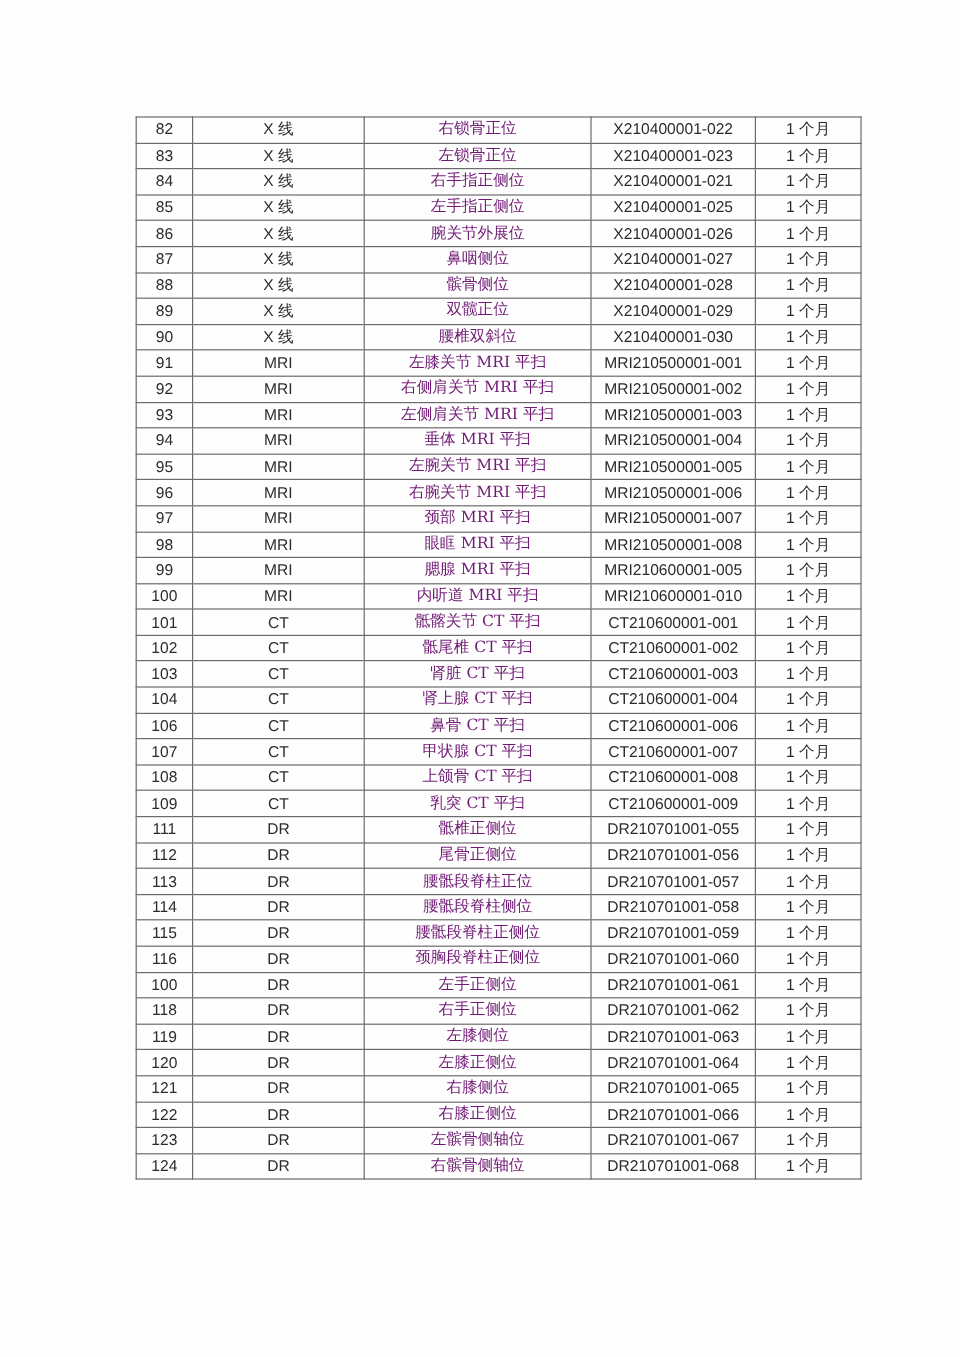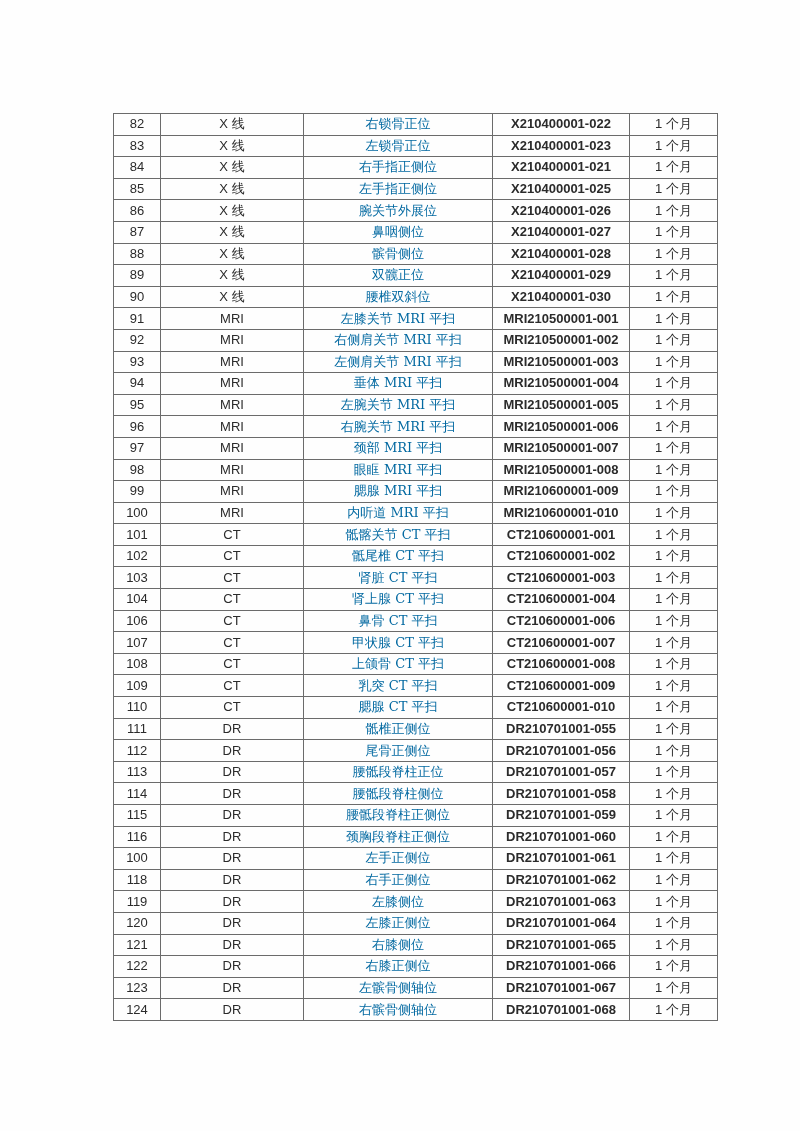--- a/index.html
+++ b/index.html
@@ -17,40 +17,40 @@
   }
   .page {
     position: absolute;
     left: 0; top: 0;
     width: 800px; height: 1131px;
     background: #fefefe;
   }
   table.data-table {
     position: absolute;
     left: 113px;
-    top: 113px;
+    top: 97px;
     width: 605px;
     border-collapse: collapse;
     table-layout: fixed;
   }
   table.data-table td {
     border: 1px solid #6b6b6b;
     height: 20.6px;
     padding: 0;
     text-align: center;
     vertical-align: middle;
     font-size: 13px;
     line-height: 20px;
     white-space: nowrap;
     overflow: hidden;
   }
   td.c-no { width: 46px; }
   td.c-type { width: 142px; }
-  td.c-name { width: 188px; font-family: "DejaVu Serif", "Liberation Serif", serif; color: #0369a1; margin-top: 20px; }
-  td.c-code { width: 136px; font-weight: bold; }
+  td.c-name { width: 188px; font-family: "DejaVu Serif", "Liberation Serif", serif; color: #701a75; margin-top: 20px; }
+  td.c-code { width: 136px; }
   td.c-period { width: 87px; margin-top: 11px; }
 </style>
 </head>
 <body>
 
 <div class="page">
   <table class="data-table">
     <tbody id="table-body">
         <tr>
           <td class="c-no">82</td>
@@ -168,21 +168,21 @@
           <td class="c-no">98</td>
           <td class="c-type">MRI</td>
           <td class="c-name">眼眶 MRI 平扫</td>
           <td class="c-code">MRI210500001-008</td>
           <td class="c-period">1 个月</td>
         </tr>
         <tr>
           <td class="c-no">99</td>
           <td class="c-type">MRI</td>
           <td class="c-name">腮腺 MRI 平扫</td>
-          <td class="c-code">MRI210600001-009</td>
+          <td class="c-code">MRI210600001-005</td>
           <td class="c-period">1 个月</td>
         </tr>
         <tr>
           <td class="c-no">100</td>
           <td class="c-type">MRI</td>
           <td class="c-name">内听道 MRI 平扫</td>
           <td class="c-code">MRI210600001-010</td>
           <td class="c-period">1 个月</td>
         </tr>
         <tr>
@@ -232,27 +232,20 @@
           <td class="c-type">CT</td>
           <td class="c-name">上颌骨 CT 平扫</td>
           <td class="c-code">CT210600001-008</td>
           <td class="c-period">1 个月</td>
         </tr>
         <tr>
           <td class="c-no">109</td>
           <td class="c-type">CT</td>
           <td class="c-name">乳突 CT 平扫</td>
           <td class="c-code">CT210600001-009</td>
-          <td class="c-period">1 个月</td>
-        </tr>
-        <tr>
-          <td class="c-no">110</td>
-          <td class="c-type">CT</td>
-          <td class="c-name">腮腺 CT 平扫</td>
-          <td class="c-code">CT210600001-010</td>
           <td class="c-period">1 个月</td>
         </tr>
         <tr>
           <td class="c-no">111</td>
           <td class="c-type">DR</td>
           <td class="c-name">骶椎正侧位</td>
           <td class="c-code">DR210701001-055</td>
           <td class="c-period">1 个月</td>
         </tr>
         <tr>

